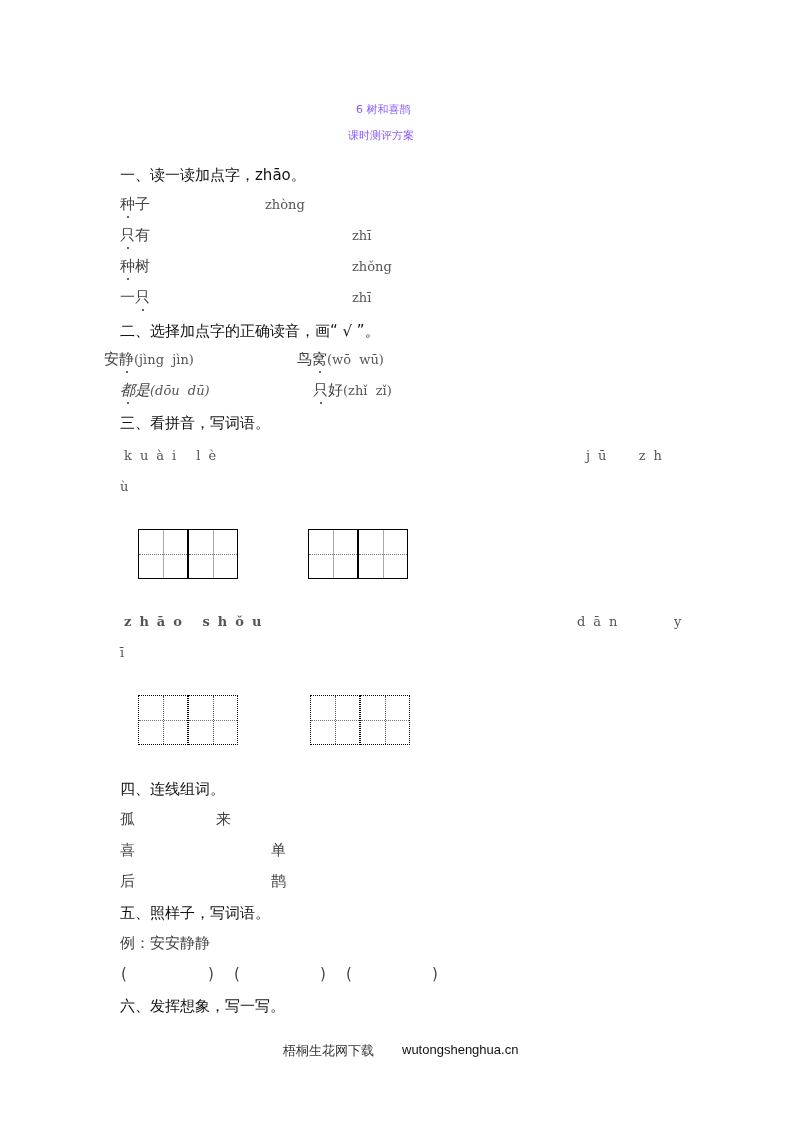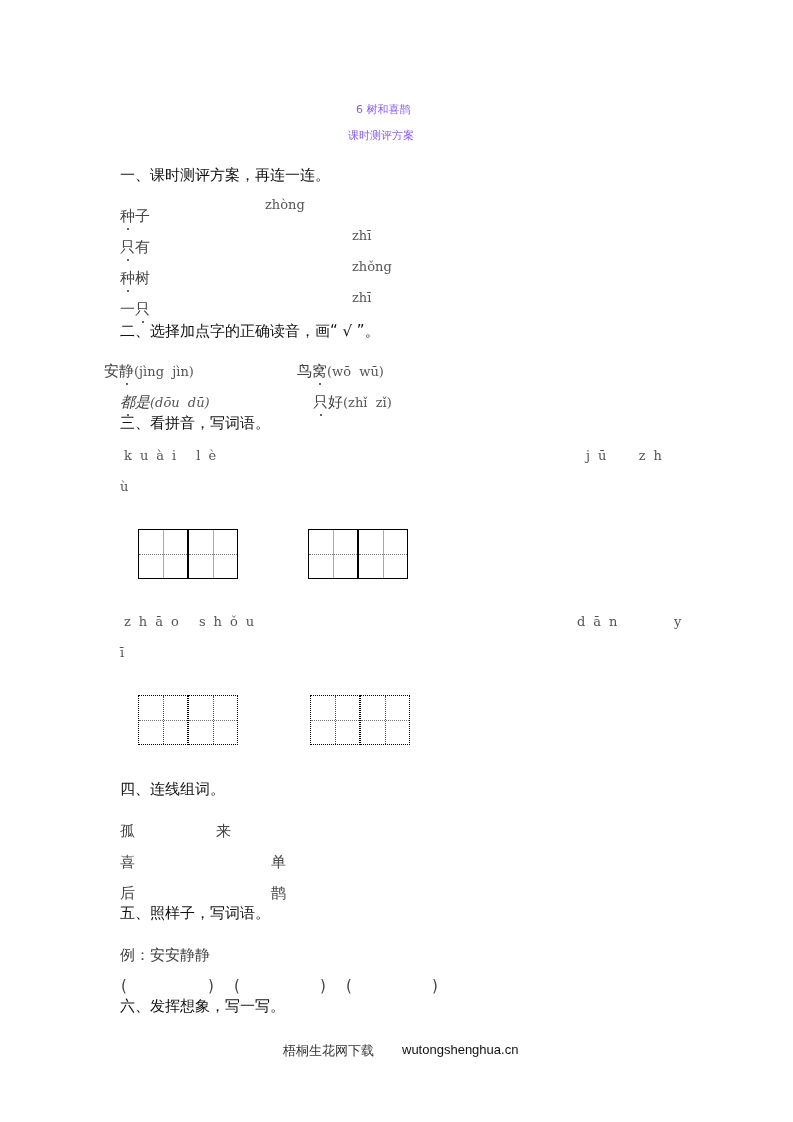--- a/index.html
+++ b/index.html
@@ -1,21 +1,21 @@
 <!DOCTYPE html>
 <html><head>
   <meta charset="utf-8">
   <style>
     html, body { margin:0; padding:0; background:#ffffff; }
     body { width:793px; height:1122px; position:relative; overflow:hidden;
            font-family:"DejaVu Sans", "Liberation Sans", sans-serif; color:#222; }
     .abs { position:absolute; white-space:nowrap; }
     .title { font-size:11px; color:#8b5cf6; }
     .heading { font-size:15px; color:#111; }
-    .body { font-size:15px; color:#444;margin-top:12px; }
+    .body { font-size:15px; color:#444; }
     .py { font-family:"DejaVu Serif", "Liberation Serif", serif; font-size:13px; color:#555; }
     .pyspaced { font-family:"DejaVu Serif", "Liberation Serif", serif; font-size:13px; color:#555; letter-spacing:8px; }
     .dotted-char { position:relative; display:inline-block; }
     .dotted-char::after { content:""; position:absolute; left:50%; bottom:-4px; width:2px; height:2px;
                           background:#333; border-radius:1px; transform:translateX(-50%); }
     .grid-pair { position:absolute; width:100px; height:50px; display:flex; }
     .cell { width:50px; height:50px; position:relative; box-sizing:border-box; border:1px solid #000; }
     .cell + .cell { border-left:none; }
     .cell::before { content:""; position:absolute; left:0; right:0; top:50%; border-top:1px dotted #777; }
     .cell::after { content:""; position:absolute; top:0; bottom:0; left:50%; border-left:1px solid #aaa; }
@@ -23,21 +23,21 @@
     .dotgrid .cell::after { border-left:1px dotted #555; }
     .footer-cn { font-size:13px; color:#333; }
     .footer-en { font-family:"Liberation Sans", sans-serif; font-size:13px; color:#111; }
   </style>
 </head>
 <body>
 
 <div class="abs title" style="left:356px; top:102px;">6 树和喜鹊</div>
 <div class="abs title" style="left:348px; top:128px;">课时测评方案</div>
 
-<div class="abs heading" style="left:120px; top:166px;">一、课时测评方案，再连一连。</div>
+<div class="abs heading" style="left:120px; top:166px;">一、读一读加点字，zhāo。</div>
 <div class="abs body" style="left:120px; top:195px;"><span class="dotted-char">种</span><span>子</span></div>
 <div class="abs body" style="left:120px; top:226px;"><span class="dotted-char">只</span><span>有</span></div>
 <div class="abs body" style="left:120px; top:257px;"><span class="dotted-char">种</span><span>树</span></div>
 <div class="abs body" style="left:120px; top:288px;"><span>一</span><span class="dotted-char">只</span></div>
 
 <div class="abs py" style="left:265px; top:197px;">zhòng</div>
 <div class="abs py" style="left:352px; top:228px;">zhī</div>
 <div class="abs py" style="left:352px; top:259px;">zhǒng</div>
 <div class="abs py" style="left:352px; top:290px;">zhī</div>
 
@@ -60,21 +60,21 @@
     <div class="cell"></div>
   </div>
 <div class="grid-pair" style="left:308px; top:529px;">
     <div class="cell"></div>
     <div class="cell"></div>
   </div>
 <div class="grid-pair" style="left:358px; top:529px;">
     <div class="cell"></div>
   </div>
 
-<div class="abs pyspaced" style="left:124px; top:614px;">zhāo shǒu</div>
+<div class="abs pyspaced" style="left:124px; top:614px;font-weight:bold;">zhāo shǒu</div>
 <div class="abs pyspaced" style="left:577px; top:614px; white-space:pre;">dān    y</div>
 <div class="abs pyspaced" style="left:120px; top:645px;">ī</div>
 
 <div class="grid-pair dotgrid" style="left:138px; top:695px;">
     <div class="cell"></div>
     <div class="cell"></div>
   </div>
 <div class="grid-pair dotgrid" style="left:188px; top:695px;">
     <div class="cell"></div>
   </div>

